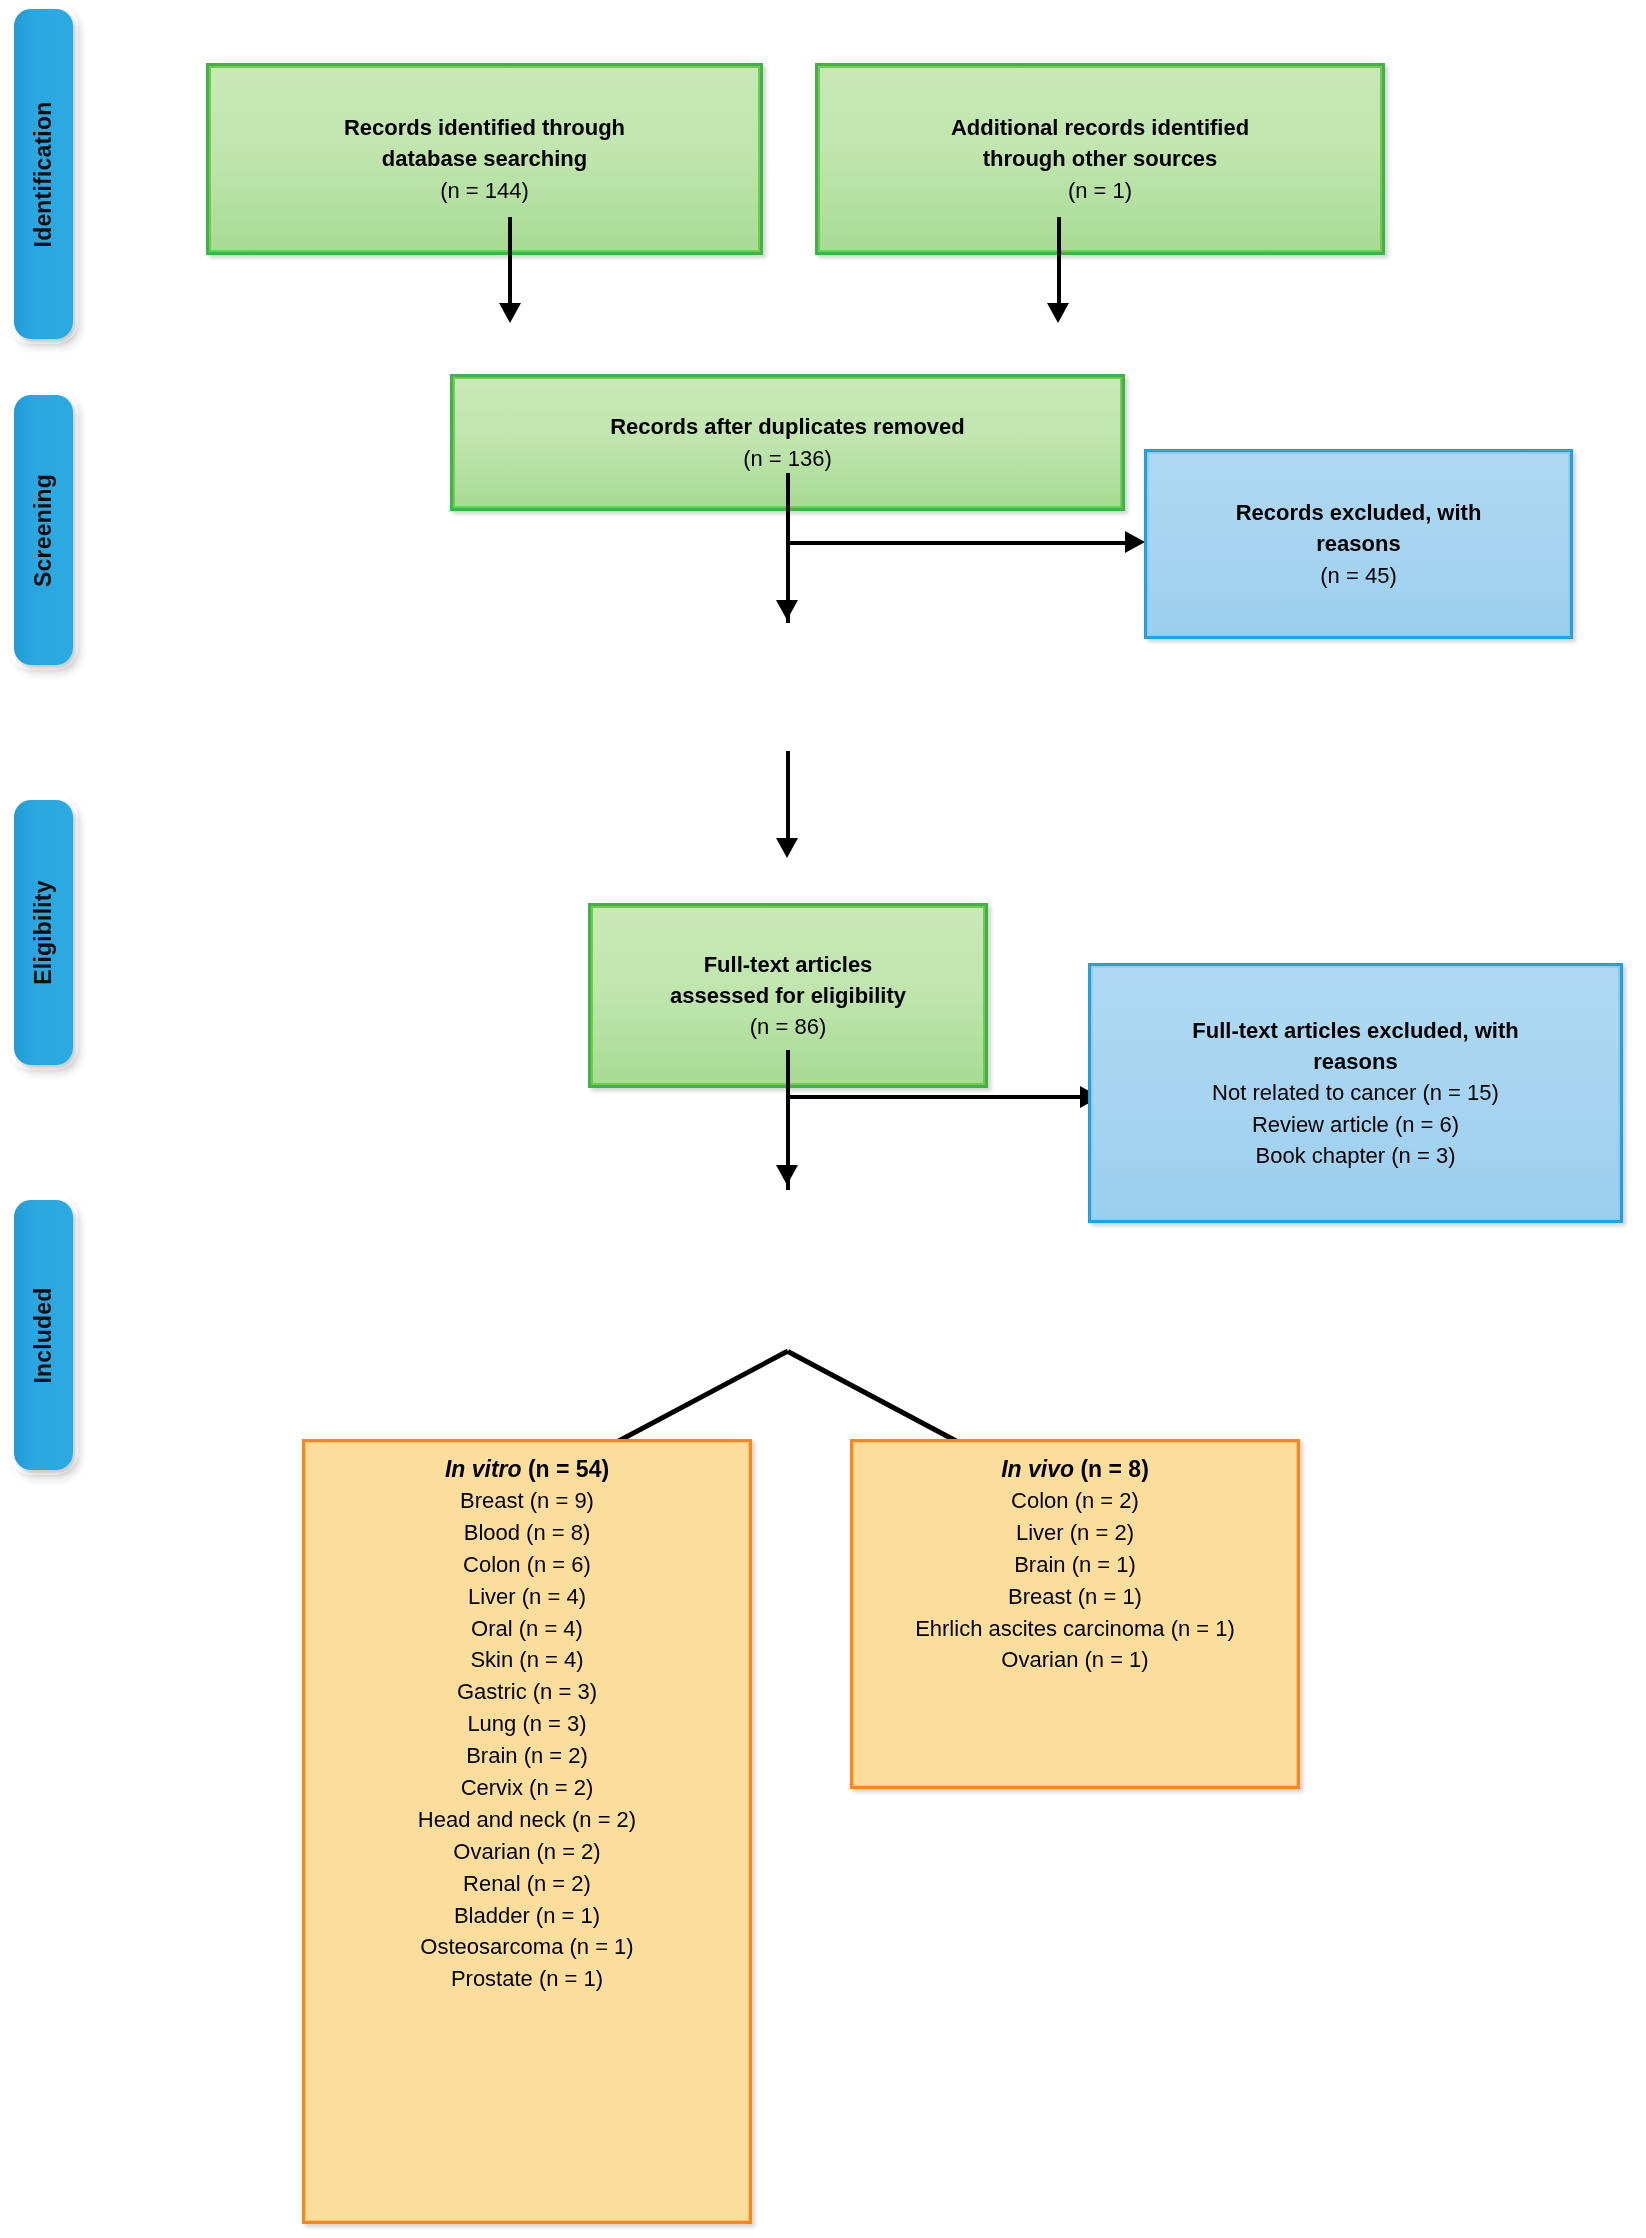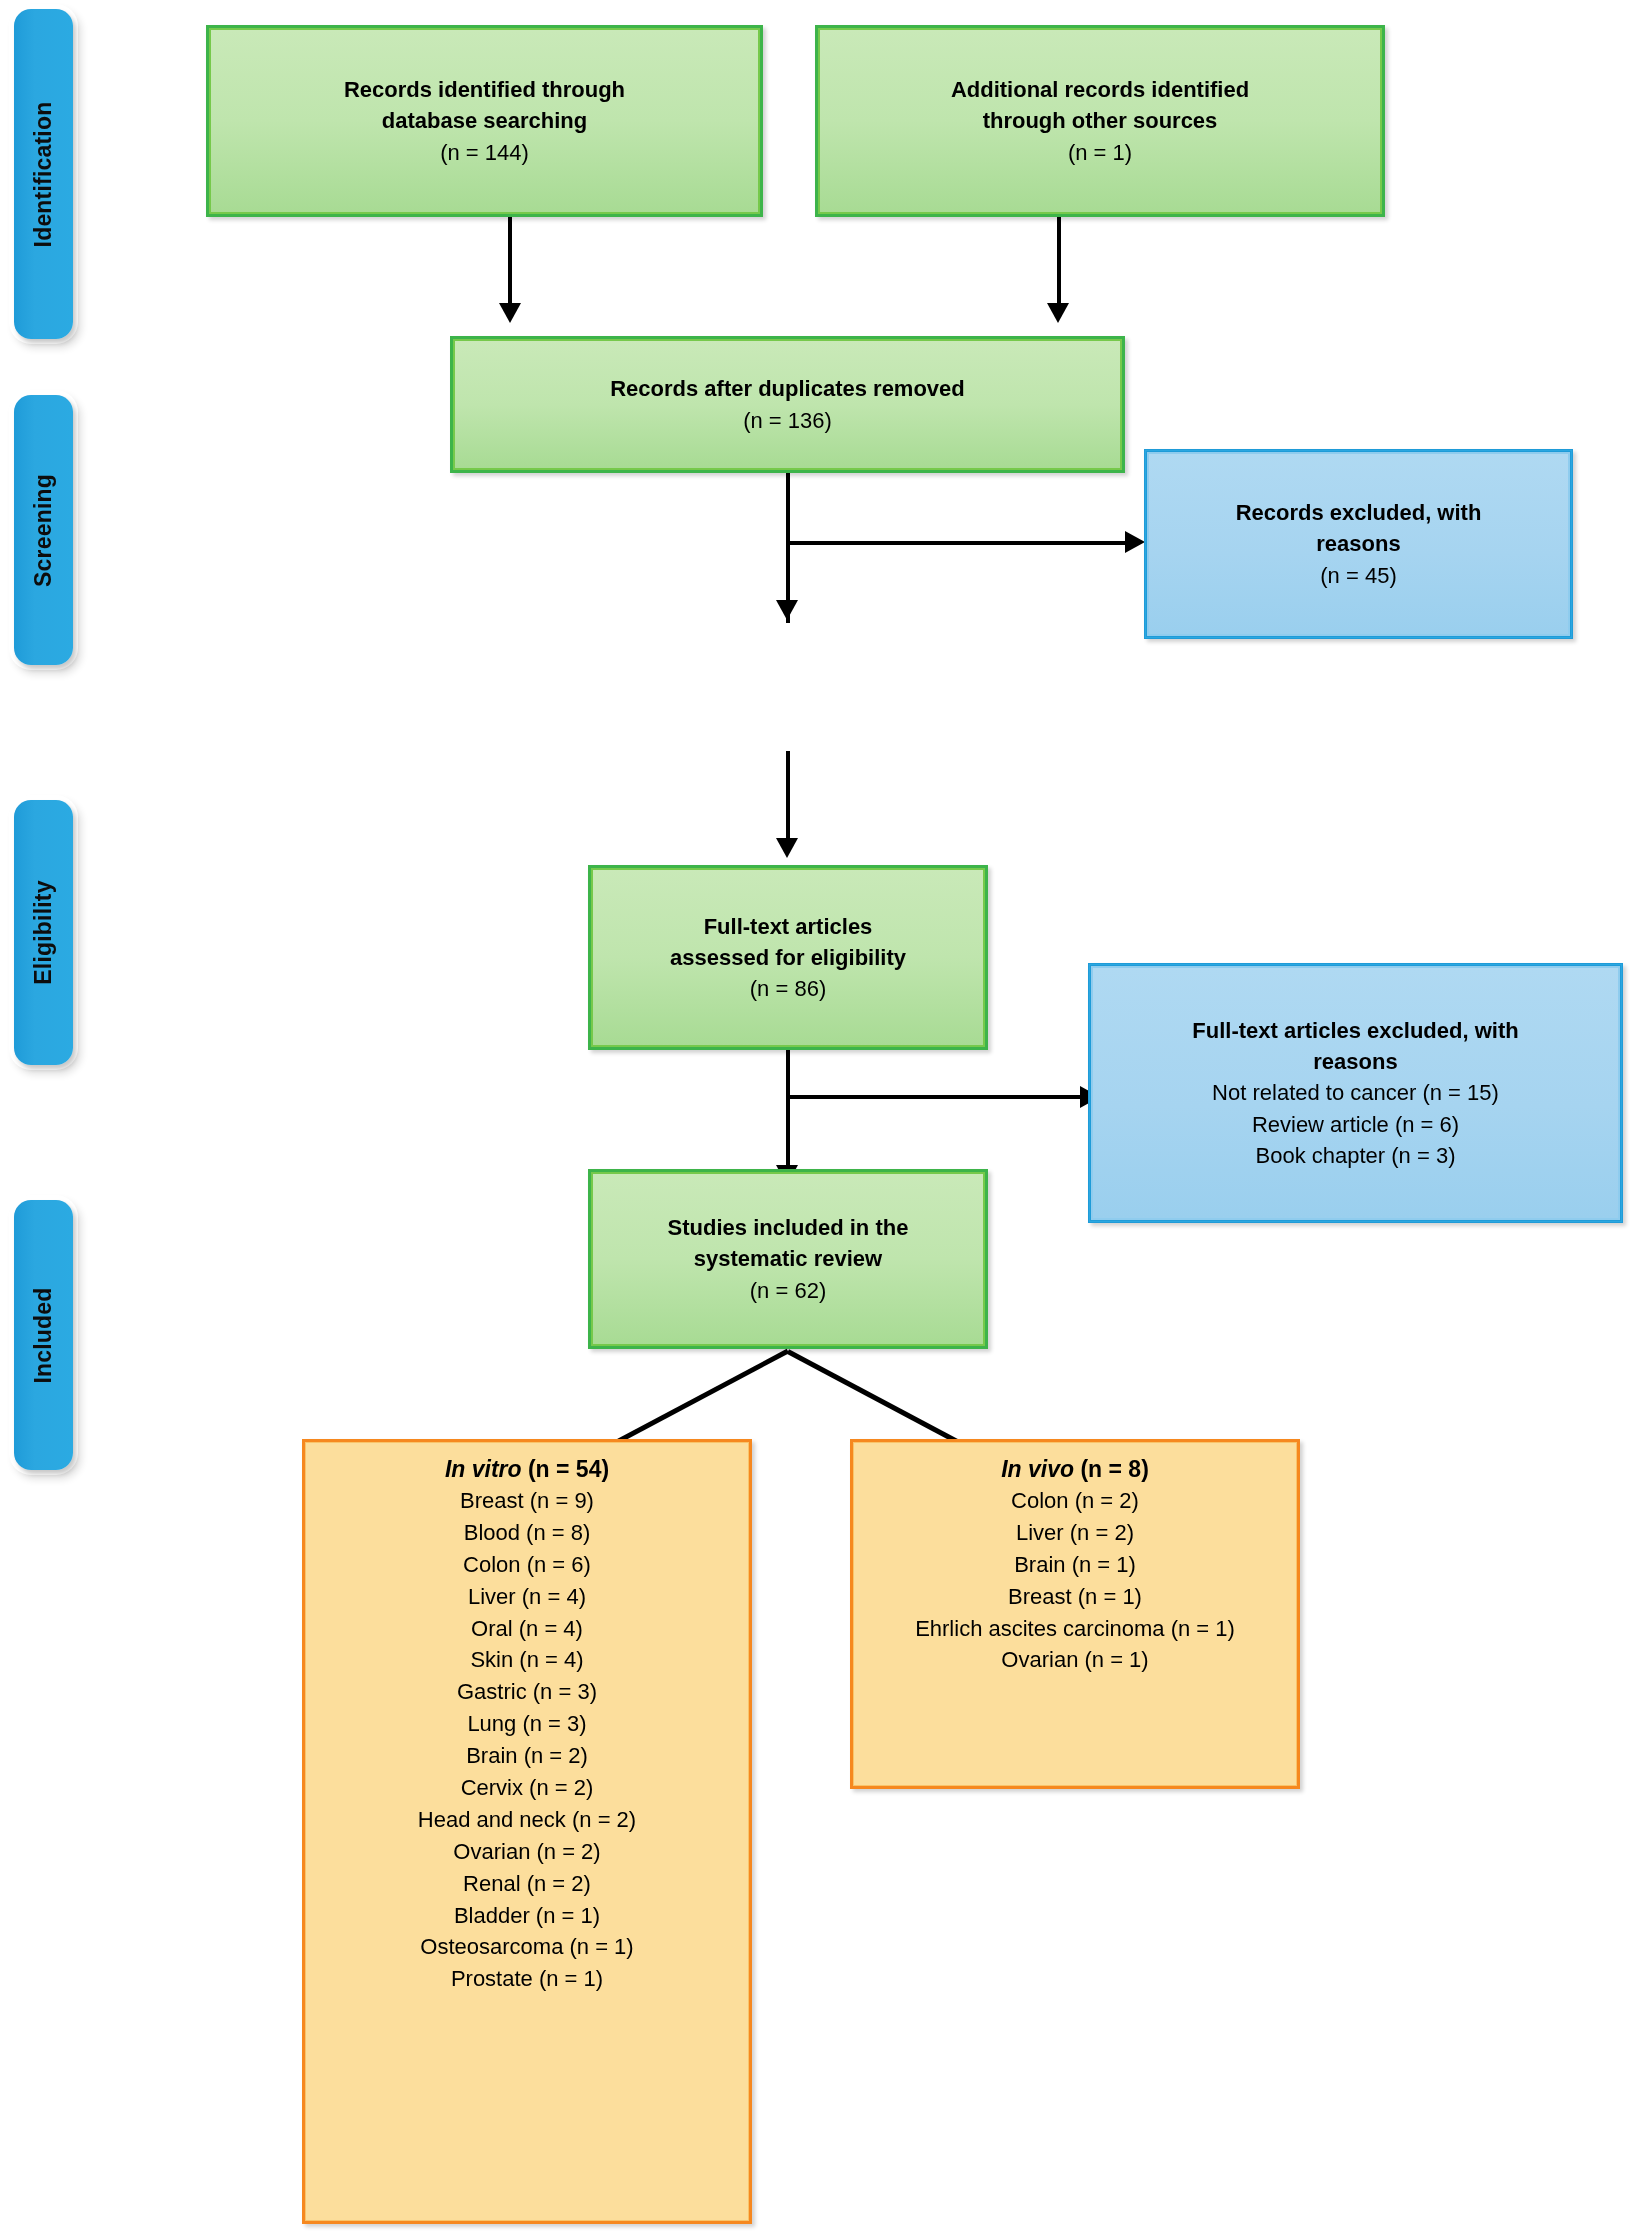--- a/index.html
+++ b/index.html
@@ -57,20 +57,21 @@
     align-items: center;
     justify-content: center;
     padding: 4px 7px;
   }
 
   
   .green {
     background: #404040;
     border: 3px solid #3DB44A;
     box-shadow: 2.5px 3px 4px rgba(0,0,0,0.18);
+    margin-top: 38px;
   }
   .green .fbox-inner {
     background: linear-gradient(to bottom, #C9E9B8 0%, #BFE5AD 50%, #A8DB94 100%);
     border: 2.5px solid #76C94B;
     outline: 1.5px solid #3DB44A;
     outline-offset: 1px;
   }
 
   
   .blue {
@@ -246,27 +247,20 @@
   <div class="fbox blue" style="left:1088px; top:963px; width:535px; height:260px;">
     <div class="fbox-inner" style="justify-content:center;">
       <span class="line bold">Full-text articles excluded, with</span>
       <span class="line bold">reasons</span>
       <span class="line reg">Not related to cancer (n = 15)</span>
       <span class="line reg">Review article (n = 6)</span>
       <span class="line reg">Book chapter (n = 3)</span>
     </div>
   </div>
 
-  <div class="fbox green" style="left:588px; top:1169px; width:400px; height:180px;">
-    <div class="fbox-inner">
-      <span class="line bold">Studies included in the</span>
-      <span class="line bold">systematic review</span>
-      <span class="line reg">(n = 62)</span>
-    </div>
-  </div>
 
   <div class="diag" style="left:788px; top:1349px; width:310px; transform: rotate(152deg);"></div>
   <div class="arrow-diag left" style="left:509px; top:1469px; transform: rotate(28deg);"></div>
 
   <div class="diag" style="left:788px; top:1349px; width:310px; transform: rotate(28deg);"></div>
   <div class="arrow-diag right" style="left:1050px; top:1469px; transform: rotate(-28deg);"></div>
 
   <div class="fbox orange" style="left:302px; top:1439px; width:450px; height:785px;">
     <div class="fbox-inner">
       <span class="hdr">

